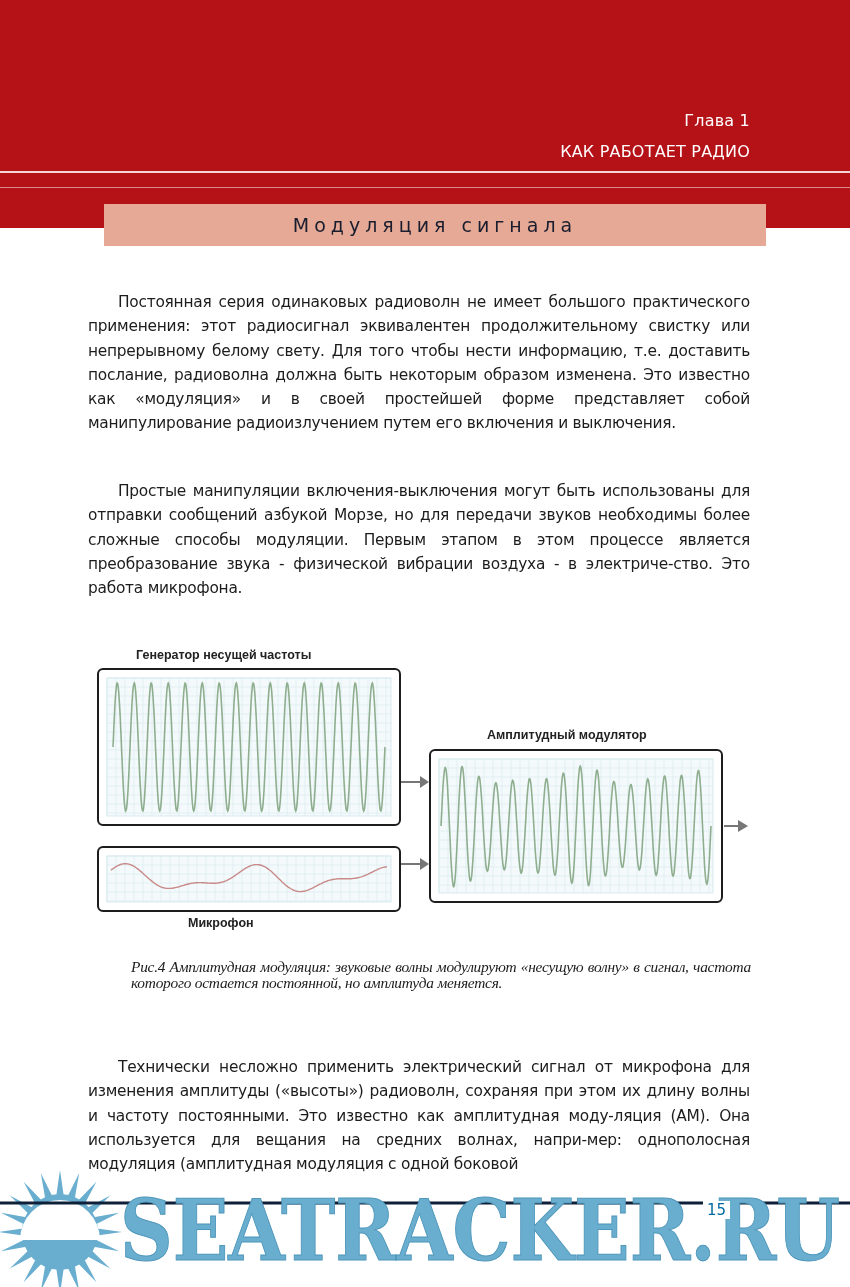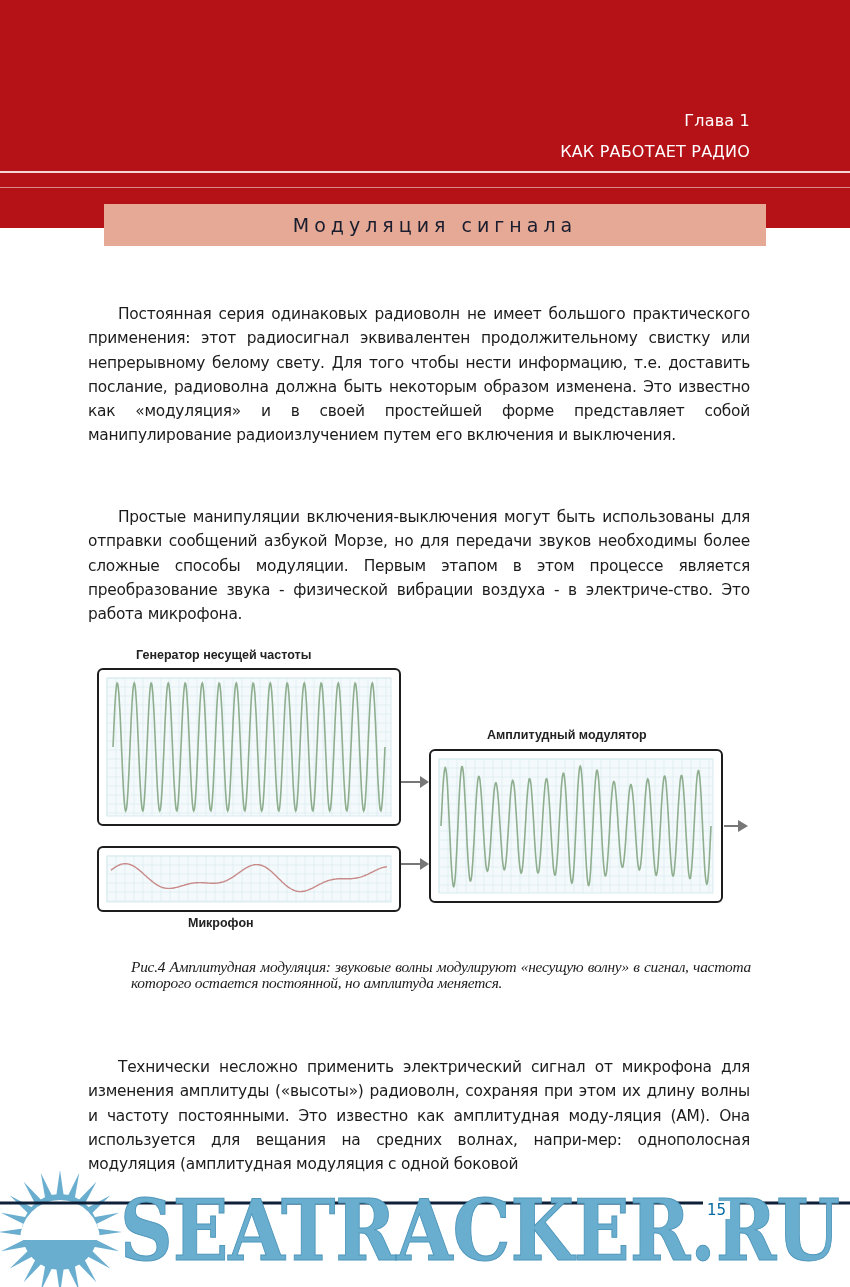--- a/index.html
+++ b/index.html
@@ -33,22 +33,22 @@
   }
   .section-bar span {
     font-family: "DejaVu Sans", sans-serif; font-size: 19px; letter-spacing: 5px; color: #1a1d2e;
   }
   .para {
     position: absolute; left: 88px; width: 662px;
     font-family: "DejaVu Sans", sans-serif; font-size: 15.4px; line-height: 24.3px;
     text-align: justify; text-indent: 30px; color: #1c1c1c;
     letter-spacing: -0.25px;
   }
-  .p1 { top: 302px; }
-  .p2 { top: 505px; }
+  .p1 { top: 290px; }
+  .p2 { top: 479px; }
   .p3 { top: 1055px; }
   .caption {
     position: absolute; left: 131px; width: 620px; top: 959px;
     font-family: Liberation Serif, serif; font-style: italic; font-size: 15.4px;
     line-height: 16px; text-align: justify; color: #1c1c1c; letter-spacing: -0.25px;
   }
   .figure {
     position: absolute; left: 92px; top: 642px; width: 680px; height: 300px; text-align: right;
   }
   .fig-label {

